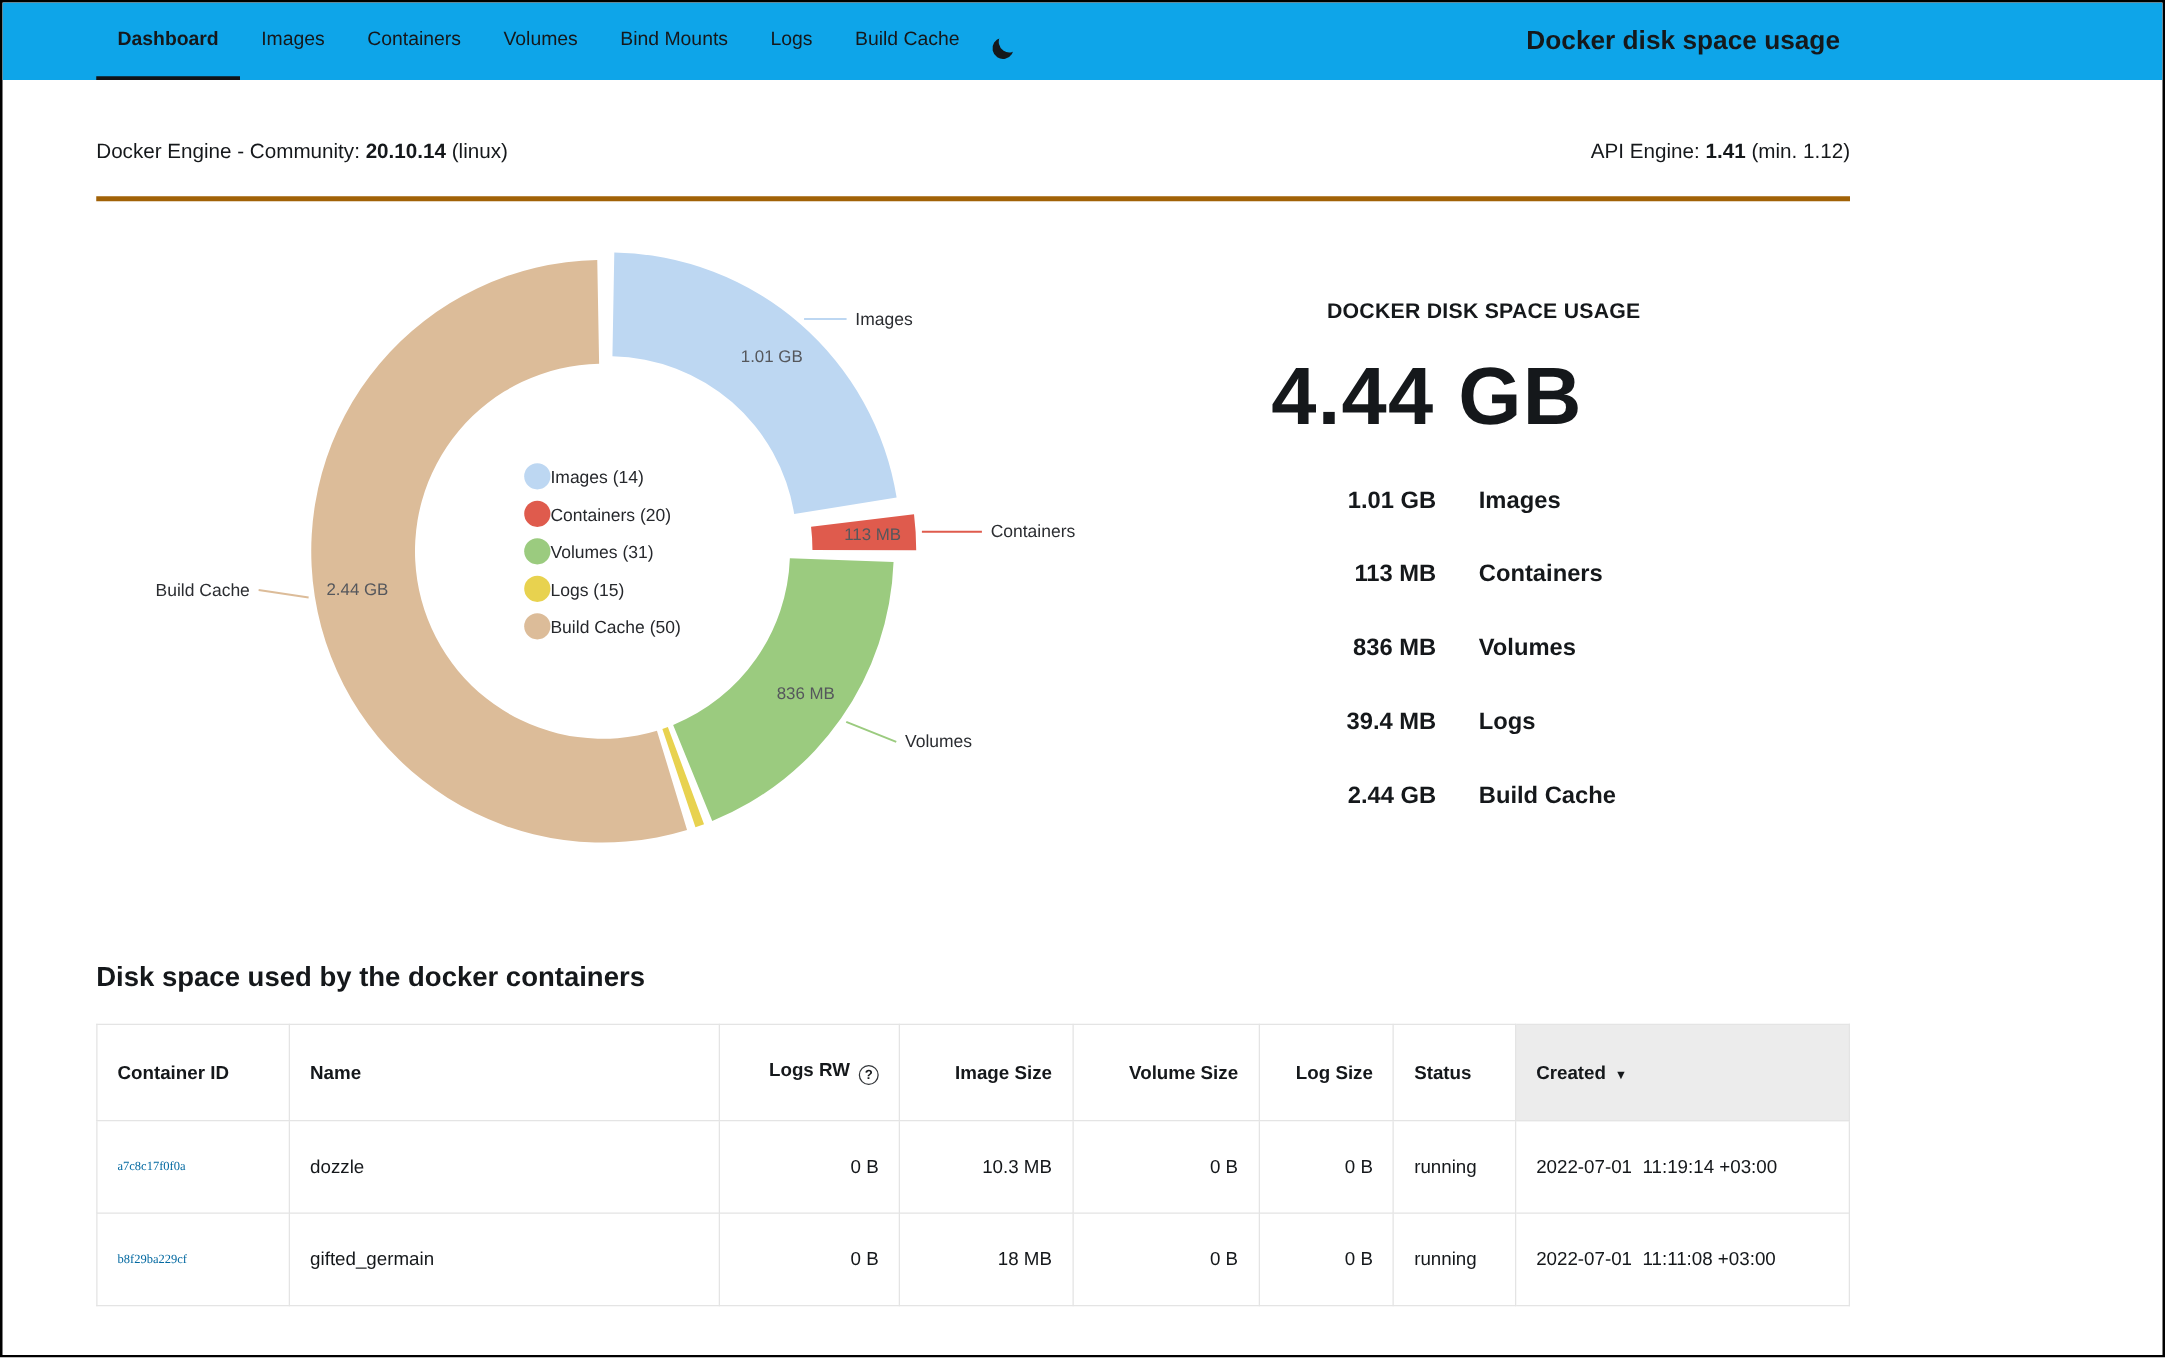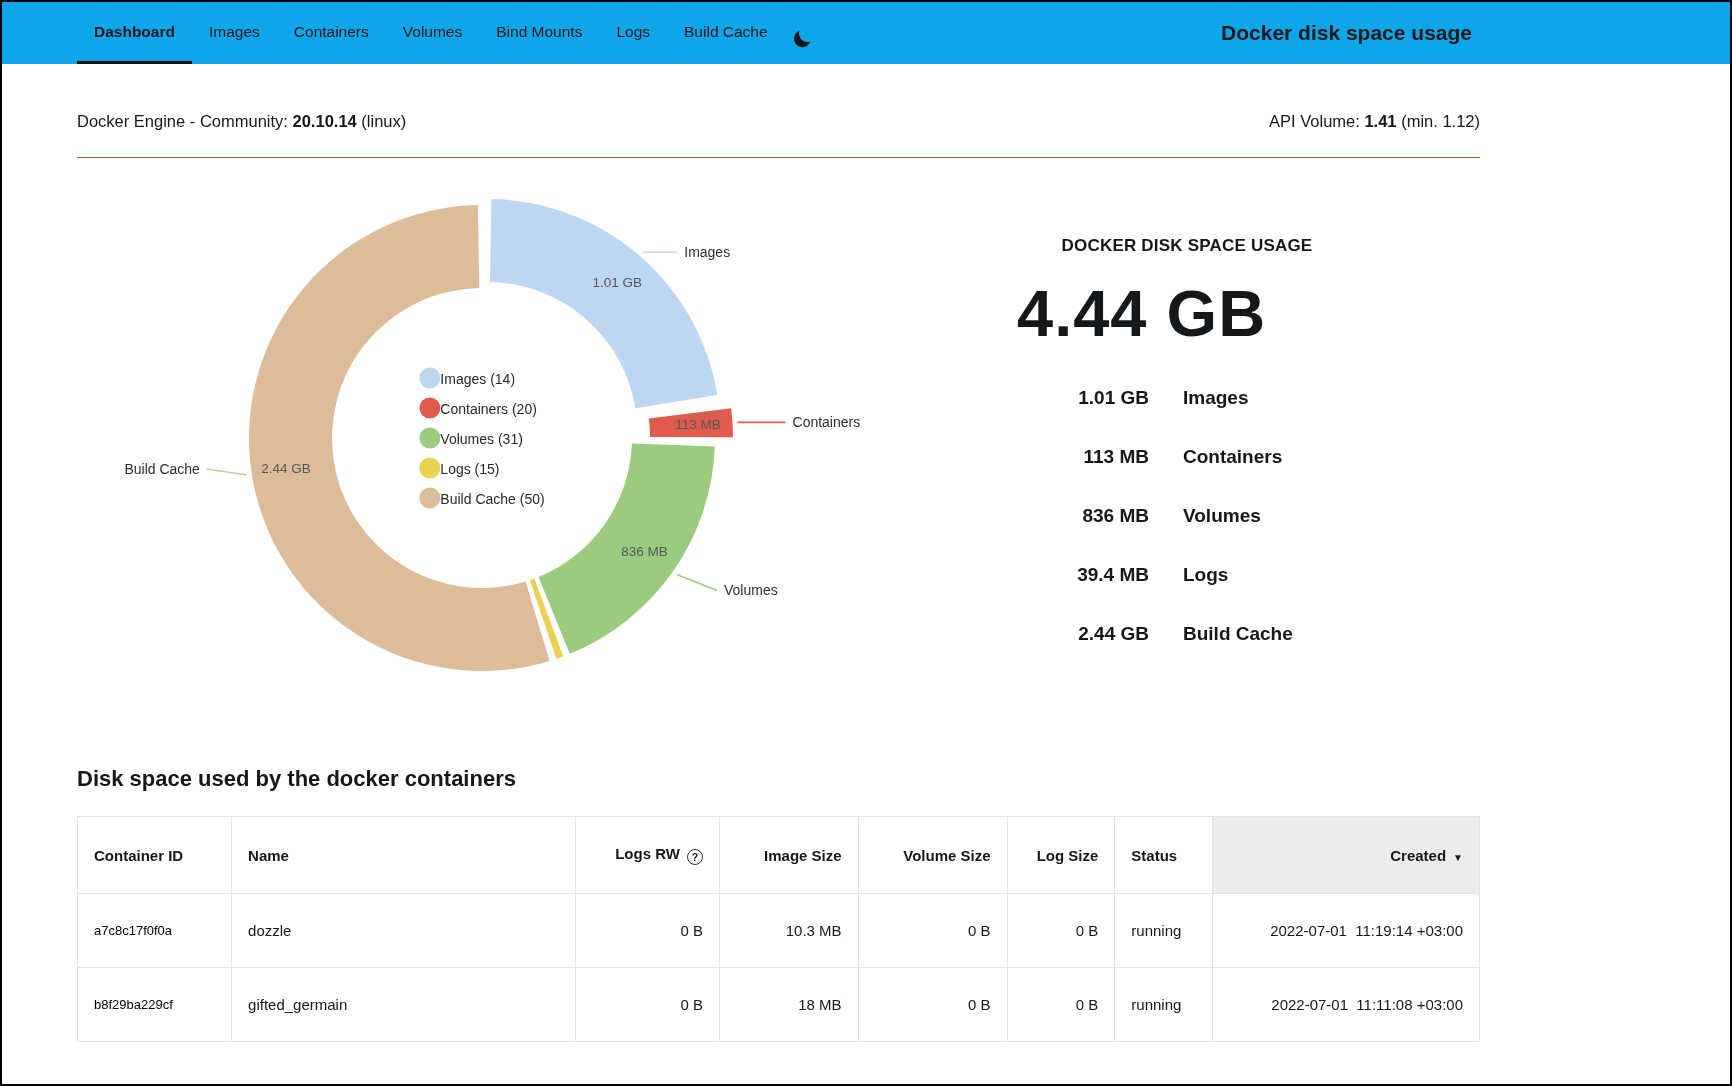--- a/index.html
+++ b/index.html
@@ -13,21 +13,21 @@
   .tab { display:flex; align-items:center; padding:0 17px; font-size:15.5px; color:#15181b;
          border-bottom:3px solid transparent; cursor:pointer; white-space:nowrap; }
   .tab.active { font-weight:bold; border-bottom-color:#101316; }
   .moon-wrap { display:flex; align-items:center; margin-left:14px; width:30px; height:100%; cursor:pointer; }
   .moon-shape { width:17px; height:17px; border-radius:50%; box-shadow:-6px 4px 0 0 #15181b; transform:rotate(-12deg); }
   .topbar-title { margin-left:auto; font-size:21px; font-weight:bold; white-space:nowrap; }
 
   
   .content { padding:0 250px 0 75px; }
   .info-row { display:flex; justify-content:space-between; font-size:16.5px;
-              padding:48px 0 26px; border-bottom:1px solid #a16207; }
+              padding:48px 0 26px; border-bottom:4px solid #a16207; }
   .info-row b { font-weight:bold; }
 
   
   .chart-section { display:flex; margin-top:8px; }
   .chart-area { position:relative; width:900px; height:560px; flex:none; }
   .chart-area svg { position:absolute; left:0; top:0; overflow:visible; }
   .legend { position:absolute; left:405px; top:272px; transform:translate(-50%,-50%);
             display:flex; flex-direction:column; gap:9px; }
   .legend-row { display:flex; align-items:center; font-size:14px; color:#26282c; cursor:pointer; white-space:nowrap; }
   .legend-dot { width:21px; height:21px; border-radius:50%; flex:none; }
@@ -37,22 +37,22 @@
   .summary-total { text-align:left; font-size:65px; font-weight:600; margin:20px 0 34px; letter-spacing:1px; }
   .summary-row { display:flex; margin:0 auto 34px; width:300px; font-size:19px; font-weight:bold; line-height:25px; }
   .summary-size { width:112px; text-align:right; margin-right:34px; flex:none; }
 
   
   .section-heading { font-size:22px; font-weight:bold; margin:40px 0 24px; }
   table { width:100%; border-collapse:collapse; font-size:15px; }
   th,td { border:1px solid #e4e4e4; padding:28px 16px; white-space:pre; }
   th { font-weight:bold; background:#fff; }
   th.sorted { background:#ececec; }
-  td.mono { font-family:Liberation Sans, sans-serif; font-size:13px; color:#000000; }
-  .al { text-align:left; } .ar { text-align:right; } .ac { text-align:right; }
+  td.mono { font-family:Liberation Serif, serif; font-size:10px; color:#0369a1; }
+  .al { text-align:left; } .ar { text-align:right; } .ac { text-align:left; }
   .help-circle { display:inline-flex; align-items:center; justify-content:center;
                  width:16px; height:16px; border:1.3px solid #33363a; border-radius:50%;
                  font-size:10.5px; font-weight:bold; margin-left:7px; vertical-align:-2px; cursor:pointer; }
   .sort-arrow { font-size:10px; margin-left:7px; }
 </style>
 </head>
 <body>
 
 <div class="page">
 
@@ -74,21 +74,21 @@
 
   <div class="content">
 
     <div class="info-row">
       <div>
         <span>Docker Engine - Community:</span>
         <b>20.10.14</b>
         <span>(linux)</span>
       </div>
       <div>
-        <span>API Volume:</span>
+        <span>API Engine:</span>
         <b>1.41</b>
         <span>(min. 1.12)</span>
       </div>
     </div>
 
     <div class="chart-section">
       <div class="chart-area">
         <svg id="donut-svg" viewBox="0 0 900 560" width="900" height="560">
             <path d="M414.43810388772835 32.99647035753341A233 233 0 0 1 640.3053695082441 229.06809965606377L558.3522954769165 242.20939551361678A150 150 0 0 0 412.9441845624214 115.98302472057148Z" fill="#bdd7f2"></path>
             <text x="540.3692774190342" y="120.55959878514943" text-anchor="middle" fill="#55575c" font-size="13.5">1.01 GB</text>

